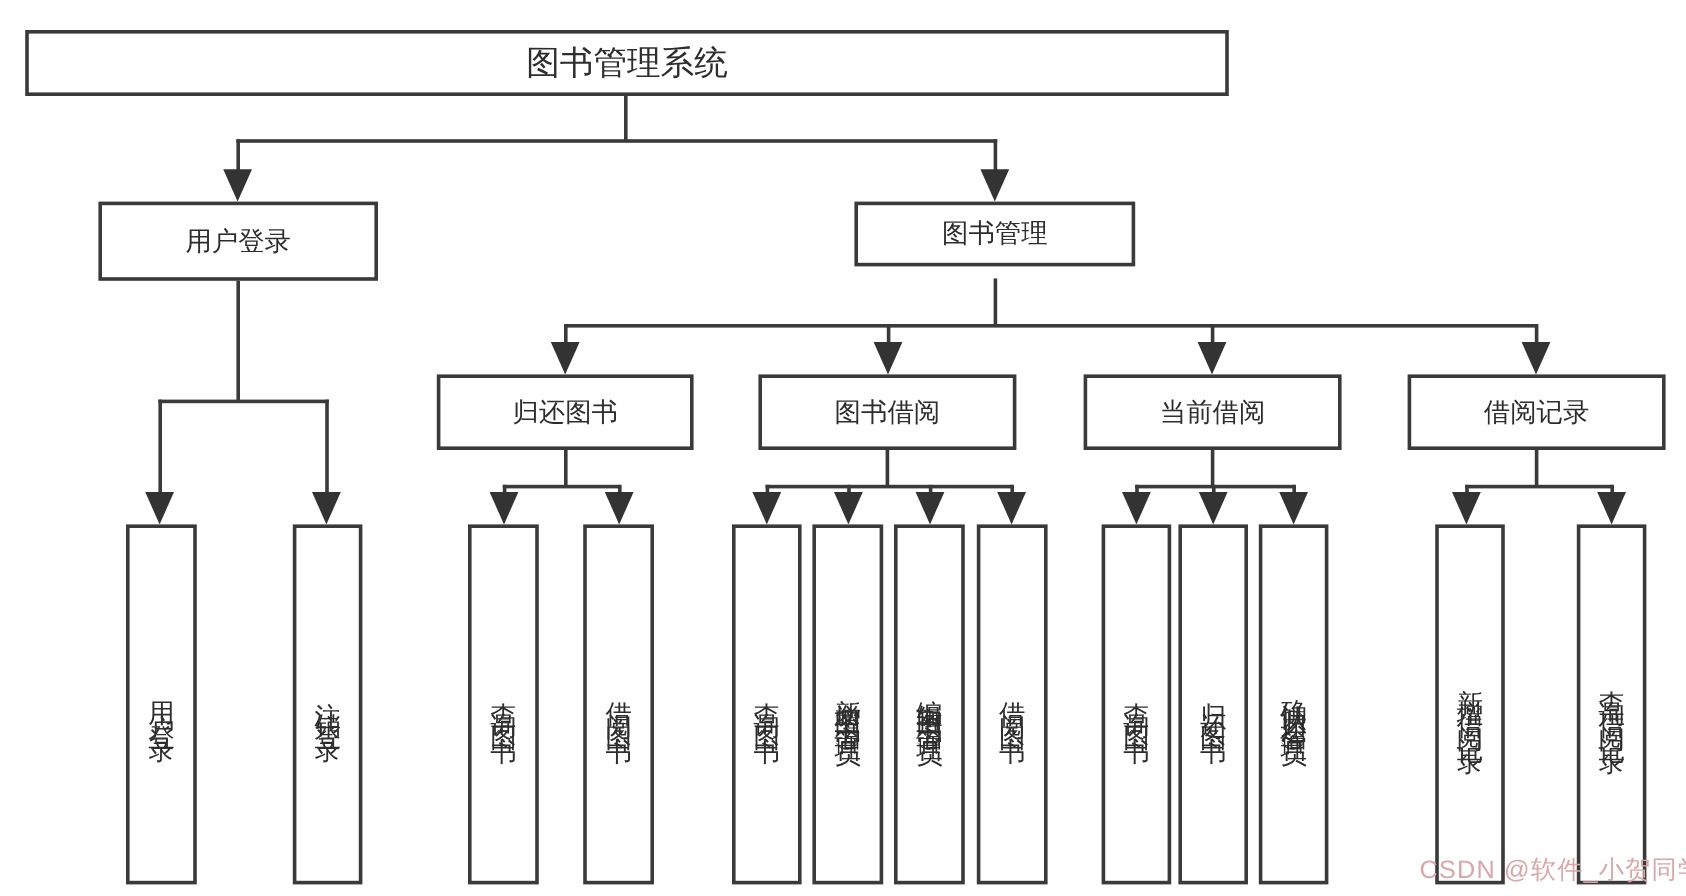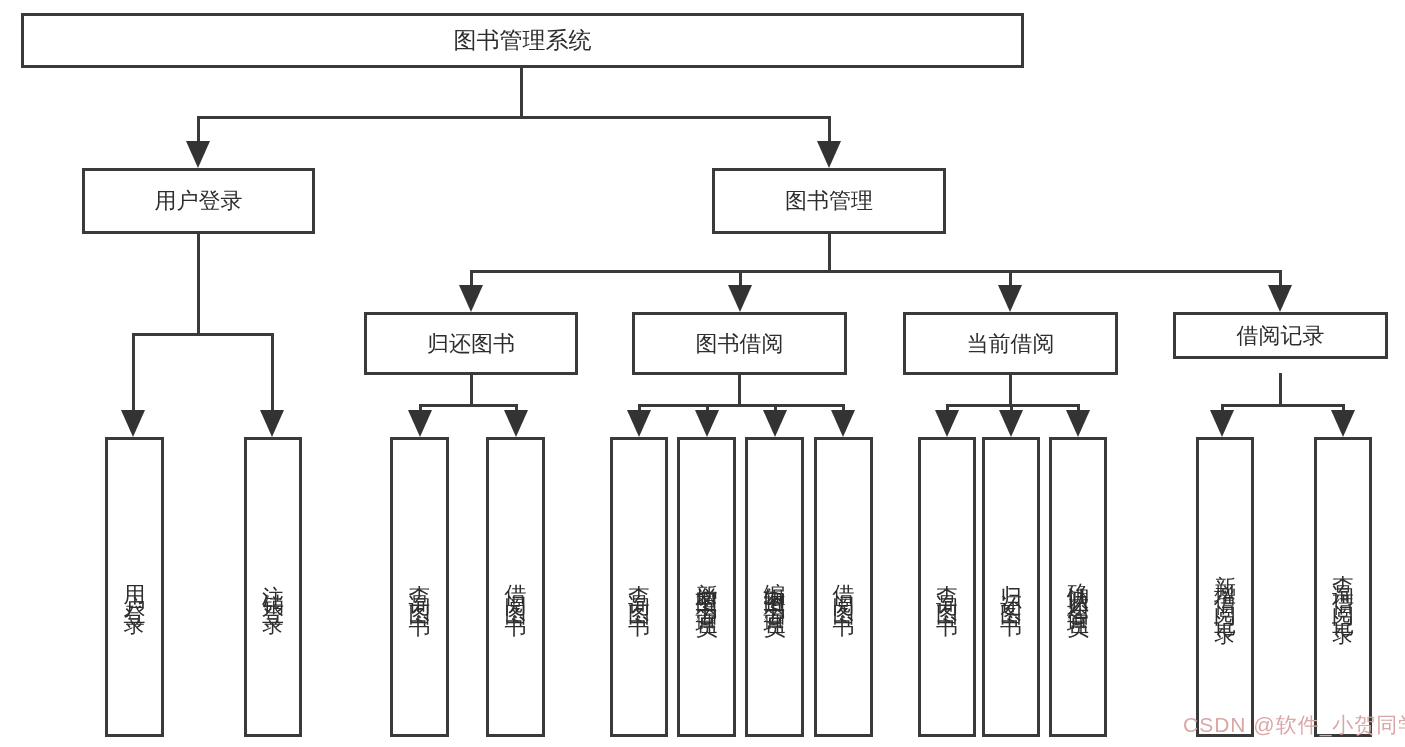--- a/index.html
+++ b/index.html
@@ -15,21 +15,21 @@
     box-sizing:border-box;
     border:3px solid #3a3a3a;
     background:#ffffff;
     display:flex;
     align-items:center;
     justify-content:center;
     color:#2d2d2d;
     font-size:22px;
     z-index:2;
   }
-  .root-box{font-size:23px;}
+  .root-box{font-size:28px;margin-top:12px;}
   .vbox{
     writing-mode:vertical-rl;
     text-orientation:mixed;
     letter-spacing:10px;
     font-size:22px;
     line-height:1;
   }
   .vbox.tight{letter-spacing:5px;}
   .vl{position:absolute;width:3px;background:#3a3a3a;z-index:1;}
   .hl{position:absolute;height:3px;background:#3a3a3a;z-index:1;}
@@ -110,26 +110,26 @@
   <div class="vl" style="left:1279px;top:373px;height:33px;"></div>
   <div class="hl" style="left:1221px;top:404px;width:123px;"></div>
   <div class="vl" style="left:1221px;top:404px;height:8px;"></div>
   <div class="ah" style="left:1210px;top:410px;"></div>
   <div class="vl" style="left:1342px;top:404px;height:8px;"></div>
   <div class="ah" style="left:1331px;top:410px;"></div>
 
   <div class="box root-box" style="left:21px;top:13px;width:1003px;height:55px;">图书管理系统</div>
 
   <div class="box" style="left:82px;top:168px;width:233px;height:66px;">用户登录</div>
-  <div class="box" style="left:712px;top:168px;width:234px;height:66px;">图书管理</div>
+  <div class="box" style="left:712px;top:168px;width:234px;height:54px;">图书管理</div>
 
   <div class="box" style="left:364px;top:312px;width:214px;height:63px;">归还图书</div>
   <div class="box" style="left:903px;top:312px;width:215px;height:63px;">当前借阅</div>
   <div class="box" style="left:632px;top:312px;width:215px;height:63px;">图书借阅</div>
-  <div class="box" style="left:1173px;top:312px;width:215px;height:47px;">借阅记录</div>
+  <div class="box" style="left:1173px;top:312px;width:215px;height:63px;">借阅记录</div>
 
   <div class="box vbox" style="left:105px;top:437px;width:59px;height:300px;">用户登录</div>
   <div class="box vbox" style="left:244px;top:437px;width:58px;height:300px;">注销登录</div>
 
   <div class="box vbox" style="left:390px;top:437px;width:59px;height:300px;">查询图书</div>
   <div class="box vbox" style="left:486px;top:437px;width:59px;height:300px;">借阅图书</div>
 
   <div class="box vbox" style="left:610px;top:437px;width:58px;height:300px;">查询图书</div>
   <div class="box vbox tight" style="left:677px;top:437px;width:59px;height:300px;">新增图书（管理员）</div>
   <div class="box vbox tight" style="left:745px;top:437px;width:59px;height:300px;">编辑图书（管理员）</div>

